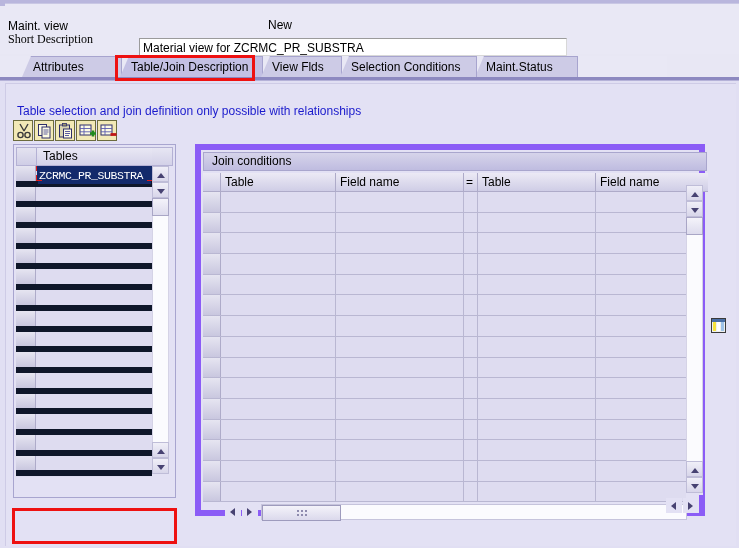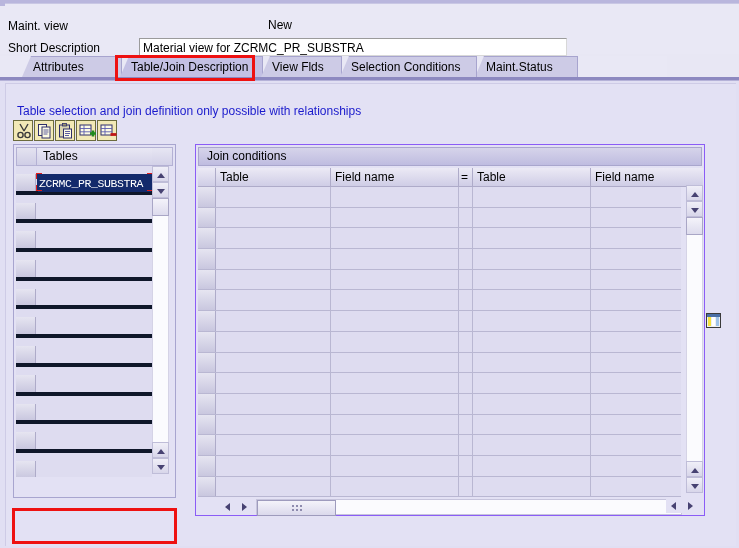--- a/index.html
+++ b/index.html
@@ -13,21 +13,21 @@
   .root{position:relative;width:739px;height:548px;}
 
   
   .topstrip{position:absolute;left:0;top:0;width:739px;height:6px;background:#b9b6dd;}
   .topstrip:after{content:"";position:absolute;left:5px;top:3px;right:0;height:3px;background:#e9e8f5;border-top:1px solid #c9c7e4;}
 
   
   .hdr{position:absolute;left:0;top:6px;width:739px;height:48px;background:#e9e8f5;}
   .lbl{position:absolute;font-size:12px;color:#000;white-space:nowrap;}
   .lbl-maint{left:8px;top:13px;}
-  .lbl-desc{left:8px;top:35px;}
+  .lbl-desc{left:8px;top:26px;font-family:Liberation Serif, serif;}
 
   .fld-maint{
     position:absolute;left:139px;top:10px;width:122px;height:17px;
     background:#eceaea;border:1px solid #9b9b9b;border-right-color:#d8d8d8;border-bottom-color:#d8d8d8;
     font-family:"Liberation Mono","DejaVu Sans Mono",monospace;font-size:11.5px;
     color:#2727c0;line-height:17px;padding-left:2px;box-sizing:border-box;
     letter-spacing:-0.2px;overflow:hidden;white-space:nowrap;
   }
   .fld-new{position:absolute;left:268px;top:12px;font-size:12px;}
 
@@ -81,21 +81,21 @@
     background:linear-gradient(to bottom,#e7e6f3 0%,#d3d1e8 100%);
     border:1px solid #b4b1d4;box-sizing:border-box;
   }
   .lp-headcell{position:absolute;left:22px;top:0;right:20px;height:17px;line-height:17px;
     background:linear-gradient(to bottom,#e9e8f4,#d4d2e9);font-size:12px;padding-left:4px;box-sizing:border-box;}
   .lp-headsel{position:absolute;left:0;top:0;width:20px;height:17px;background:linear-gradient(to bottom,#e4e3f0,#cfcde6);border-right:1px solid #b4b1d4;box-sizing:border-box;}
   .cfgicon{position:absolute;top:1px;width:15px;height:15px;background:#efefef;border:1px solid #3a3a3a;box-sizing:border-box;}
   .cfgicon i{position:absolute;top:2px;width:3px;height:10px;display:block;}
 
   .lp-grid{position:absolute;left:2px;top:21px;width:136px;height:311px;overflow:hidden;background:#dedcf0;}
-  .grow{position:relative;height:20.7px;border-bottom:4px solid #0f172a;box-sizing:border-box;margin-top:8px;}
+  .grow{position:relative;height:20.7px;border-bottom:6px solid #0f172a;box-sizing:border-box;}
   .gsel{position:absolute;left:0;top:0;width:20px;height:100%;
     background:linear-gradient(to bottom,#e6e5f1 0%,#c9c7df 100%);border-right:1px solid #aeabc9;box-sizing:border-box;}
   .gcell{position:absolute;left:21px;right:0;top:0;height:100%;}
 
   .selrow .gcell{background:#132a6b;}
   .selrow .seltext{
     position:absolute;left:1px;top:1px;right:1px;height:17px;line-height:17px;
     background:#132a6b;color:#fff;
     font-family:"Liberation Mono","DejaVu Sans Mono",monospace;font-size:11.5px;
     letter-spacing:-0.4px;padding-left:1px;box-sizing:border-box;white-space:nowrap;overflow:hidden;
@@ -116,21 +116,21 @@
   .vsb .arr.dn:after{border-top:5px solid #474272;}
   .vsb .thumb{width:17px;height:18px;background:linear-gradient(to bottom,#f4f3fa,#dddbed);border:1px solid #a9a6c6;box-sizing:border-box;}
   .vsb .track{width:17px;background:#fbfbfe;border-left:1px solid #d5d3e6;border-right:1px solid #d5d3e6;box-sizing:border-box;}
   .harr{position:absolute;top:479px;width:16px;height:15px;background:#e3e1f4;}
   .harr:after{content:"";position:absolute;top:4px;border-top:4px solid transparent;border-bottom:4px solid transparent;}
   .harr.l:after{left:5px;border-right:5px solid #474272;}
   .harr.r:after{left:5px;border-left:5px solid #474272;}
 
   
   .rpanel{position:absolute;left:195px;top:144px;width:510px;height:372px;
-    background:#e3e1f4;border:1px solid #8b5cf6;box-sizing:border-box;}
+    background:#e3e1f4;border:6px solid #8b5cf6;box-sizing:border-box;}
   .rp-title{position:absolute;left:2px;top:2px;width:504px;height:19px;
     background:linear-gradient(to bottom,#d6d4ea 0%,#bfbce0 100%);
     border:1px solid #a9a6cd;box-sizing:border-box;
     font-size:12px;line-height:17px;padding-left:8px;color:#000;}
   .rp-head{position:absolute;left:2px;top:23px;width:483px;height:19px;}
   .hcell{position:absolute;top:0;height:19px;
     background:linear-gradient(to bottom,#eceaf5 0%,#cfcde6 100%);
     border-right:1px solid #aeabc9;border-bottom:1px solid #aeabc9;
     box-sizing:border-box;font-size:12px;line-height:18px;padding-left:4px;white-space:nowrap;overflow:hidden;}
   .hcell.selhdr{padding-left:0;}

